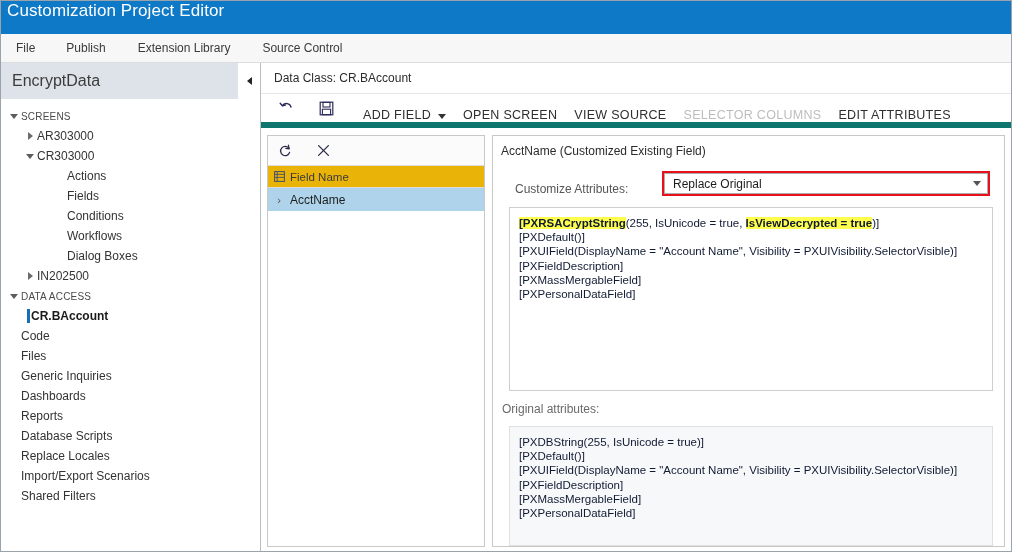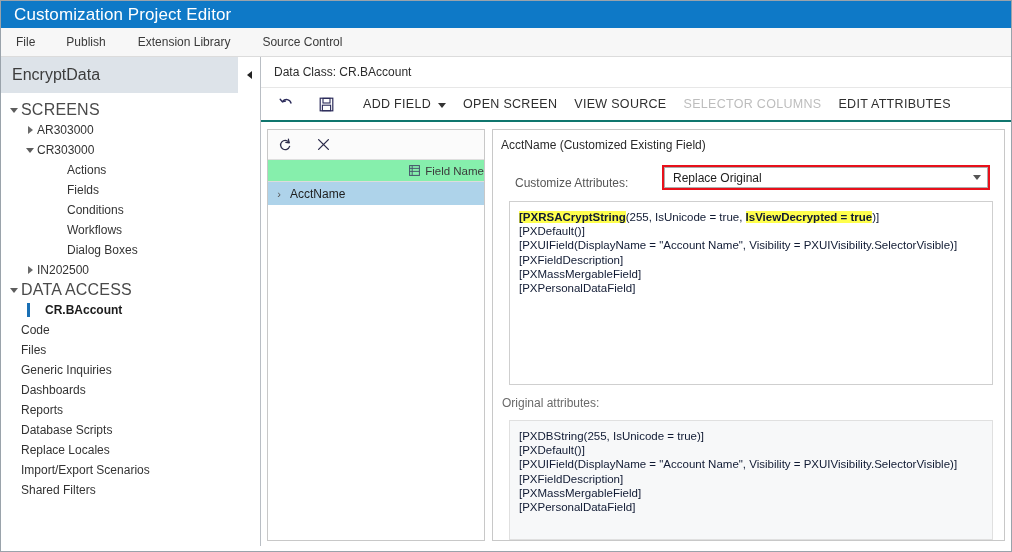--- a/index.html
+++ b/index.html
@@ -17,25 +17,24 @@
     position: relative;
     width: 1012px; height: 552px;
     box-sizing: border-box;
     border: 1px solid #9aa3ab;
     background: #ffffff;
     overflow: hidden;
   }
 
   
   .titlebar {
-    height: 27px;
+    height: 33px;
     background: #0e79c7;
     display: flex;
-    align-items: center;
-    padding-left: 13px;
+    padding-left: 6px;
     box-sizing: border-box;
   }
   .titlebar .title {
     color: #ffffff;
     font-size: 17px;
     letter-spacing: 0.1px;
   }
 
   
   .menubar {
@@ -137,29 +136,29 @@
   }
   .caret-right {
     width: 0; height: 0;
     border-top: 4px solid transparent;
     border-bottom: 4px solid transparent;
     border-left: 5px solid #6b6b6b;
   }
   .tnode.lvl0 { padding-left: 6px; }
   .tnode.lvl1 { padding-left: 22px; }
   .tnode.lvl2 { padding-left: 52px; }
-  .tnode.group .lbl { color: #4a4a4a; font-size: 16px; letter-spacing: .2px; }
+  .tnode.group .lbl { color: #4a4a4a; font-size: 10px; letter-spacing: .2px; }
   .tnode.sel .lbl { font-weight: bold; color: #1b1b1b; }
   .tnode.sel .selbar {
     position: absolute;
     left: 26px; top: 3px;
     width: 3px; height: 14px;
     background: #1a6fb4;
   }
-  .tnode.selchild { padding-left: 44px; }
+  .tnode.selchild { padding-left: 30px; }
 
   
   .rightside {
     flex: 1;
     display: flex;
     flex-direction: column;
     background: #ffffff;
     box-sizing: border-box;
   }
   .dataclass-bar {
@@ -168,24 +167,24 @@
     align-items: center;
     padding-left: 13px;
     box-sizing: border-box;
     font-size: 12px;
     color: #2c2c2c;
     border-bottom: 1px solid #e7e7e7;
   }
   .toolbar {
     height: 39px;
     display: flex;
-    align-items: center;
+    align-items: flex-end;
     padding-left: 10px;
     box-sizing: border-box;
-    border-bottom: 2px solid #0f766e;
+    border-bottom: 6px solid #0f766e;
   }
   .tb-icon {
     width: 30px; height: 28px;
     display: flex; align-items: center; justify-content: center;
     cursor: pointer;
   }
   .tb-btn {
     font-size: 12.5px;
     color: #2e2e2e;
     letter-spacing: .3px;
@@ -236,26 +235,25 @@
     width: 34px; height: 29px;
     display: flex; align-items: center; justify-content: center;
     cursor: pointer;
     font-size: 15px;
     color: #333;
   }
   .grid-header {
     height: 22px;
     display: flex;
     align-items: center;
-    background: #86efac;
+    background: #eab308;
     border-bottom: 1px solid #dcdcdc;
     box-sizing: border-box;
     font-size: 11.5px;
     color: #3b3b3b;
-    justify-content: flex-end;
   }
   .grid-header .gh-icon {
     width: 22px;
     display: flex; align-items: center; justify-content: center;
   }
   .grid-row {
     height: 23px;
     display: flex;
     align-items: center;
     box-sizing: border-box;

